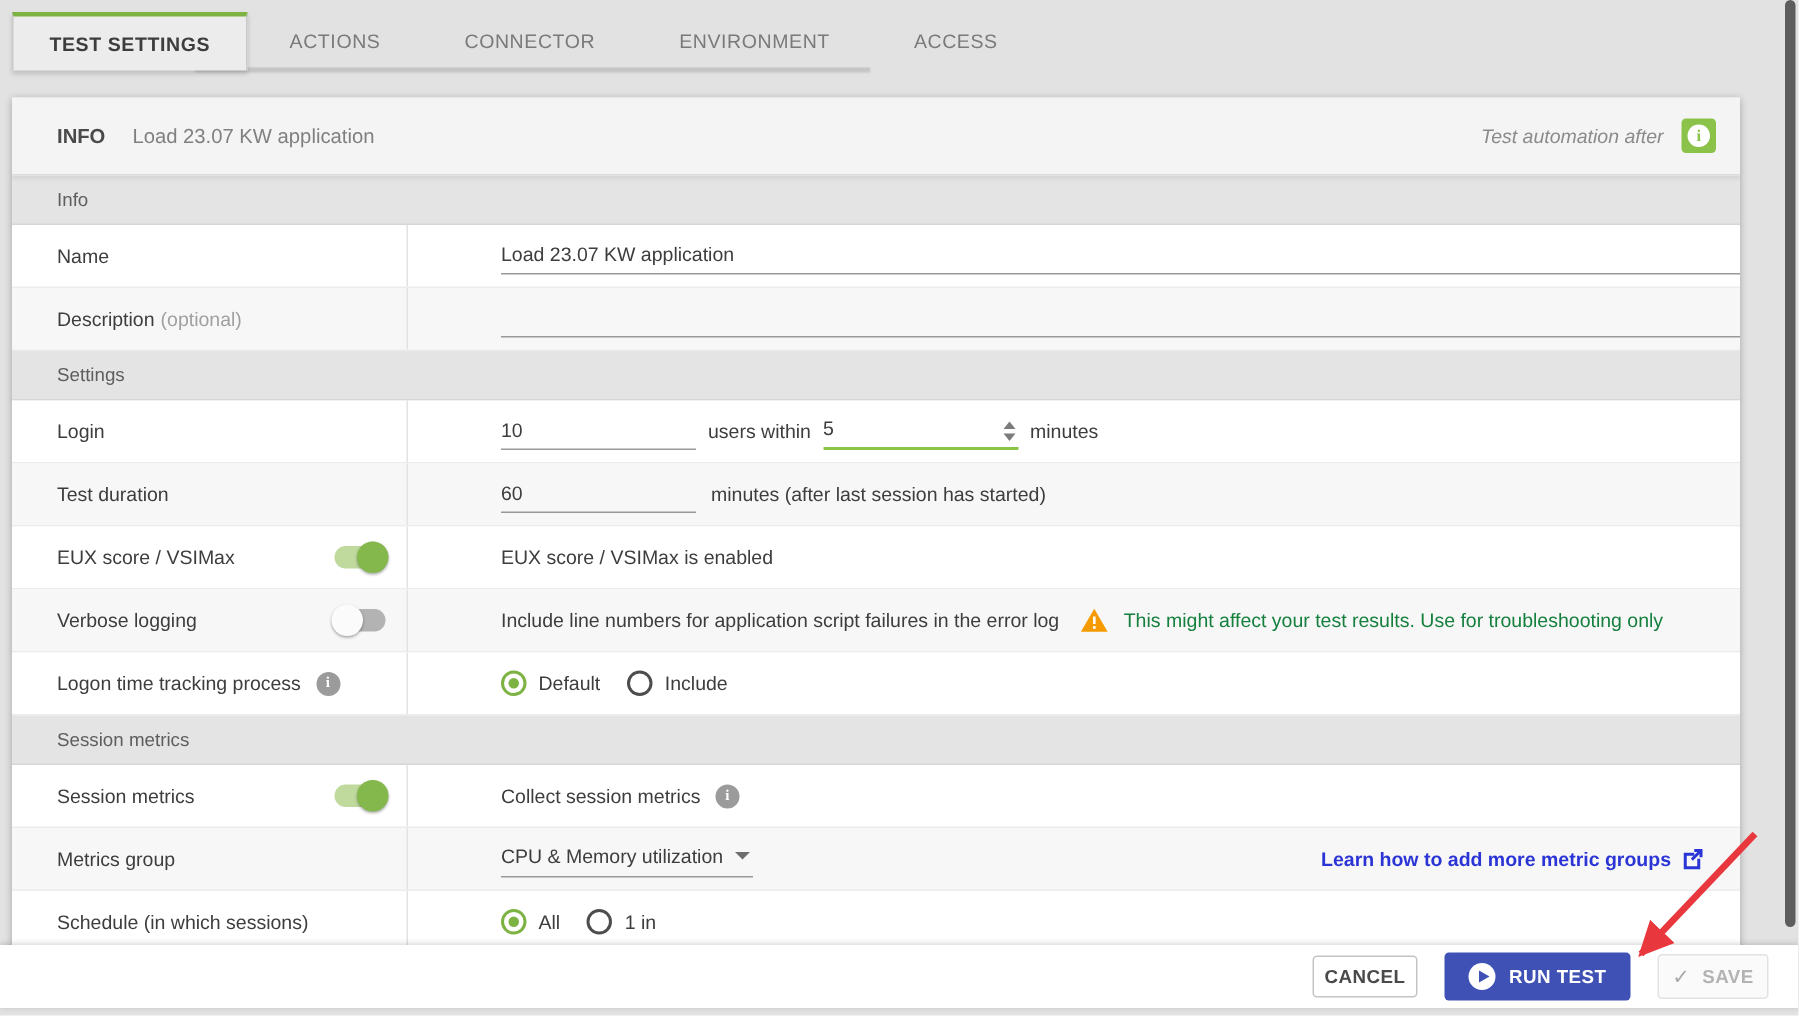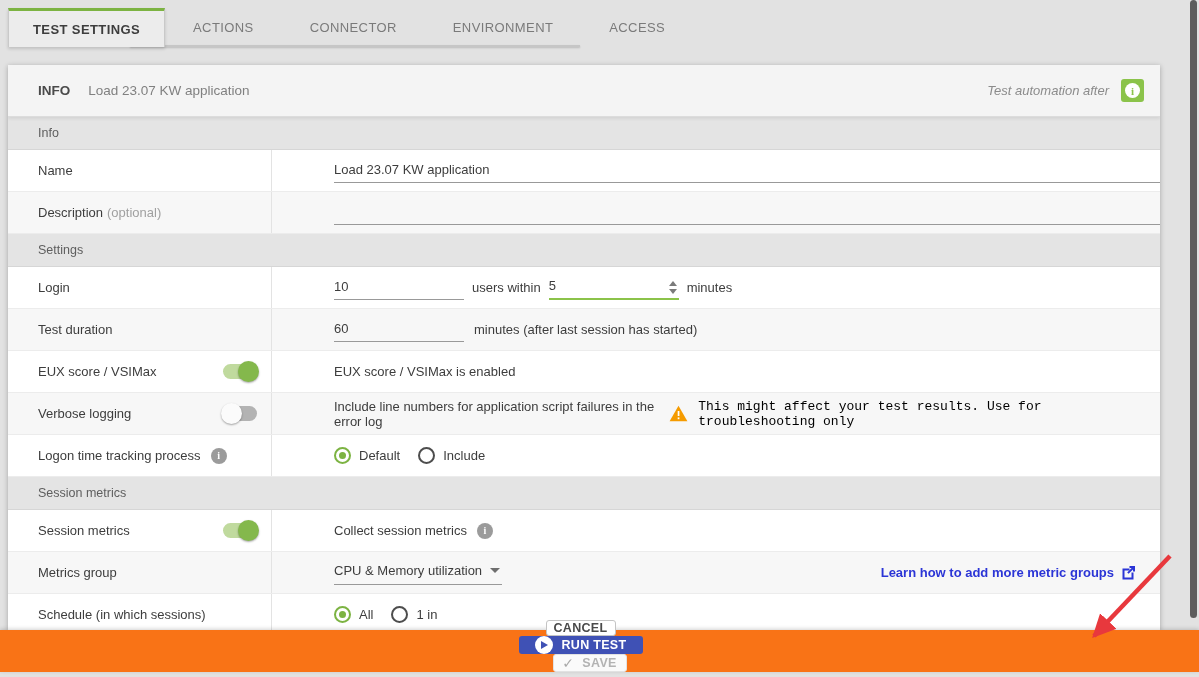--- a/index.html
+++ b/index.html
@@ -118,35 +118,35 @@
   .radio.sel::after { content:""; position:absolute; left:3px; top:3px; width:7px; height:7px; border-radius:50%; background:#7cb342; }
   .radio.unsel { border:2px solid #4d4d4d; }
 
   
   .gray-info {
     width:16px; height:16px; border-radius:50%; background:#9b9b9b; color:#fff;
     font-size:10px; font-weight:bold; display:inline-flex; align-items:center; justify-content:center;
     font-family:"Liberation Serif", serif; flex:none;
   }
   .warn-tri { margin:0 10px 0 14px; flex:none; display:flex; }
-  .warn-text { color:#000000;font-family:Liberation Mono, monospace; }
+  .warn-text { color:#15803d; }
   .dropdown {
     display:inline-flex; align-items:center; gap:8px; border-bottom:1px solid #999;
     padding:3px 2px 6px 0; cursor:pointer;text-align:right;
   }
   .caret-dn { width:0; height:0; border-left:5px solid transparent; border-right:5px solid transparent; border-top:5px solid #6e6e6e; }
   .link-area { margin-left:auto; display:flex; align-items:center; gap:7px; }
   .blue-link { color:#2b35d6; font-weight:bold; font-size:13px; text-decoration:none; cursor:pointer; }
 
   
   .footer {
     position:absolute; left:0; top:630px; width:1199px; height:42px;
-    background:#f97316; box-shadow:0 -1px 4px rgba(0,0,0,.18);
+    background:#ffffff; box-shadow:0 -1px 4px rgba(0,0,0,.18);
     display:flex; align-items:center; justify-content:flex-end;
-    padding-right:20px; z-index:10;flex-direction:column;
+    padding-right:20px; z-index:10;
   }
   .btn { border-radius:3px; font-weight:bold; font-size:12.5px; letter-spacing:.3px;
     display:flex; align-items:center; justify-content:center; cursor:pointer;
     font-family:"Liberation Sans", sans-serif; }
   .btn-cancel { width:70px; height:28px; background:#fff; border:1px solid #c4c4c4; color:#4a4a4a; margin-right:18px; }
   .btn-run { width:124px; height:32px; background:#3f51b5; border:none; color:#fff; gap:9px; margin-right:18px; }
   .play-disc { width:18px; height:18px; border-radius:50%; background:#fff; display:flex; align-items:center; justify-content:center; }
   .play-disc::after { content:""; margin-left:2px; width:0; height:0; border-top:4px solid transparent; border-bottom:4px solid transparent; border-left:7px solid #3f51b5; }
   .btn-save { width:74px; height:30px; background:#fafafa; border:1px solid #e2e2e2; color:#b3b3b3; gap:8px; }
   .check-glyph { font-size:14px; color:#a9a9a9; font-weight:normal; }

